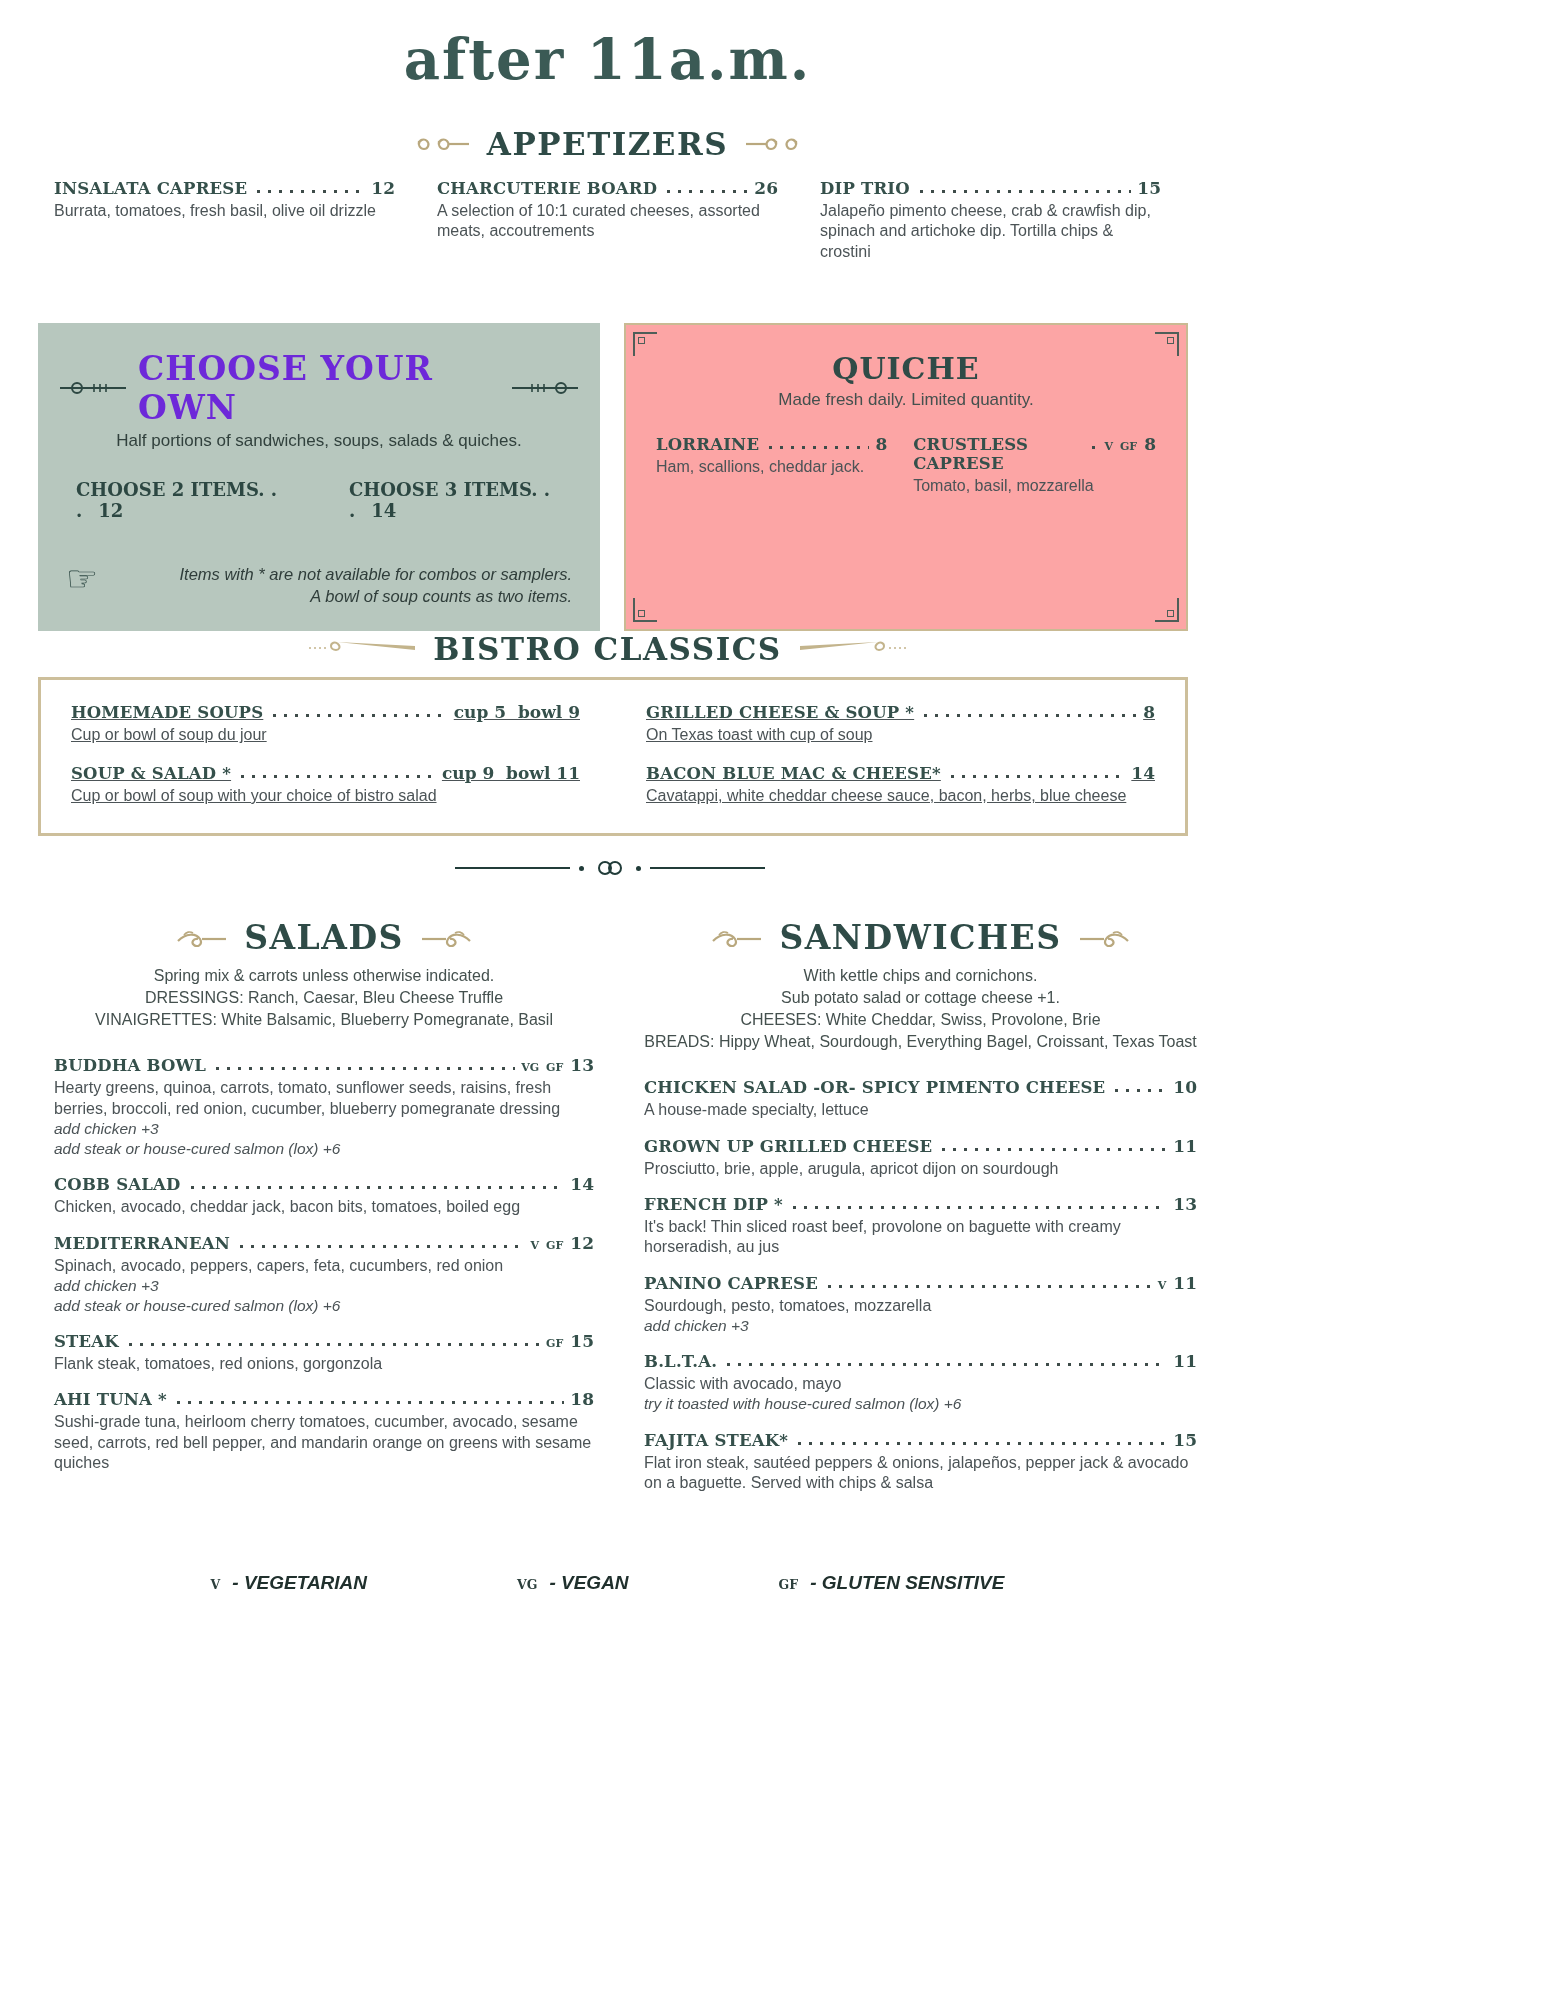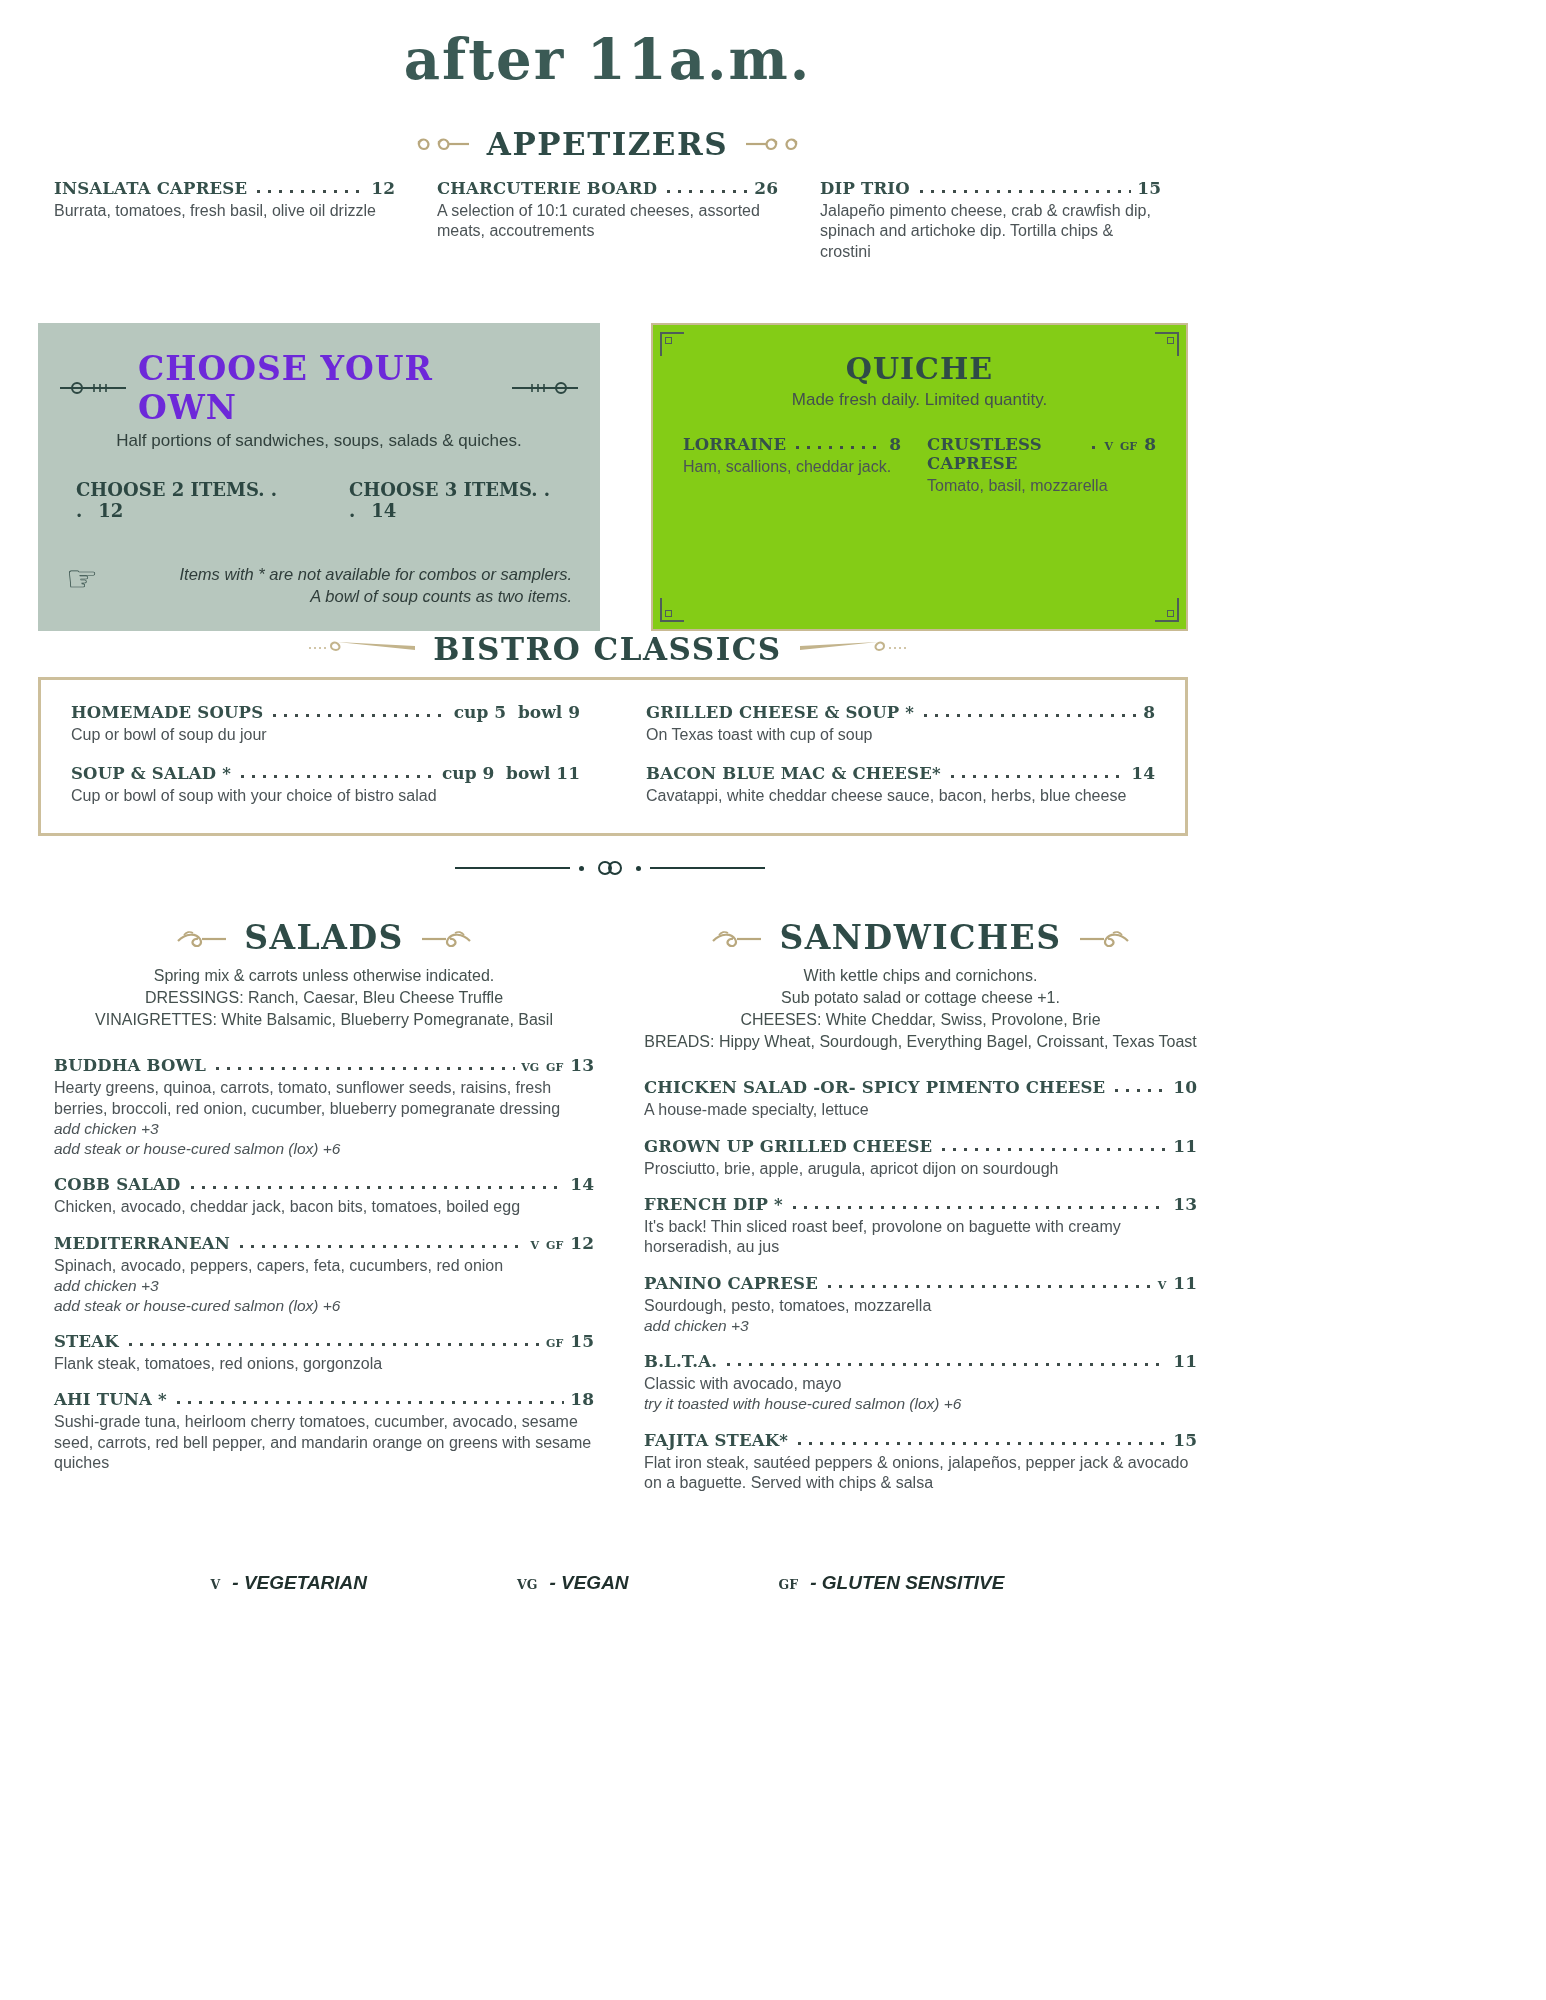--- a/index.html
+++ b/index.html
@@ -47,43 +47,43 @@
     margin:0; letter-spacing:1px; font-weight:700; }
   .choose-sub { text-align:center; font-size:17px; color:#31413d; margin-top:4px; }
   .choose-opts { display:flex; gap:44px; margin-top:28px; font-family:"DejaVu Serif", serif;
     font-weight:700; color:#2c4742; font-size:18px; padding-left:16px; }
   .opt-price { margin-left:16px; }
   .choose-note { display:flex; align-items:flex-start; gap:16px; margin-top:42px; padding:0 6px; }
   .hand { font-size:36px; color:#2c4742; line-height:0.9; }
   .note-text { flex:1; font-style:italic; text-align:right; font-size:16.5px;
     color:#2f3d3a; line-height:1.35; }
 
-  .quiche-box { flex:1; border:2px solid #c9ba93; position:relative; background:#84cc16;
-    padding:26px 24px 30px;margin-left:27px; }
+  .quiche-box { flex:1; border:2px solid #c9ba93; position:relative; background:#fca5a5;
+    padding:26px 24px 30px; }
   .qc { position:absolute; width:24px; height:24px; border-color:#4e5e58; border-style:solid; border-width:0; }
   .qc.tl { top:7px; left:7px; border-top-width:2px; border-left-width:2px; }
   .qc.tr { top:7px; right:7px; border-top-width:2px; border-right-width:2px; }
   .qc.bl { bottom:7px; left:7px; border-bottom-width:2px; border-left-width:2px; }
   .qc.br { bottom:7px; right:7px; border-bottom-width:2px; border-right-width:2px; }
   .qc::after { content:""; position:absolute; width:5px; height:5px; border:1.5px solid #4e5e58; }
   .qc.tl::after { left:3px; top:3px; }
   .qc.tr::after { right:3px; top:3px; }
   .qc.bl::after { left:3px; bottom:3px; }
   .qc.br::after { right:3px; bottom:3px; }
   .quiche-title { font-family:"DejaVu Serif", serif; font-size:30px; font-weight:700;
     color:#2f4b47; text-align:center; margin:0; letter-spacing:1px; }
   .quiche-sub { text-align:center; font-size:17px; color:#44504e; margin-top:4px; }
   .quiche-items { display:grid; grid-template-columns:1fr 1.05fr; column-gap:26px;
     margin-top:24px; padding:0 6px; }
 
   
   .bistro-head { margin-bottom:10px; }
   .bistro-box { width:1150px; margin-left:38px; border:3px solid #cdbf9b;
     padding:22px 30px 12px; display:grid; grid-template-columns:1fr 1fr;
-    grid-template-rows:auto auto; grid-auto-flow:column; column-gap:66px; row-gap:2px; }
+    grid-template-rows:auto auto; grid-auto-flow:column; column-gap:66px; row-gap:2px;text-decoration:underline; }
 
   
   .divider { display:flex; align-items:center; justify-content:center; gap:9px;
     margin:24px auto 0; width:310px; margin-left:455px; }
   .dline { flex:1; border-top:2px solid #213c39; }
   .ddot { width:5px; height:5px; border-radius:50%; background:#213c39; flex:0 0 auto; }
 
   
   .two-col { display:grid; grid-template-columns:540px 553px; column-gap:50px;
     margin:42px 0 0 54px; }

